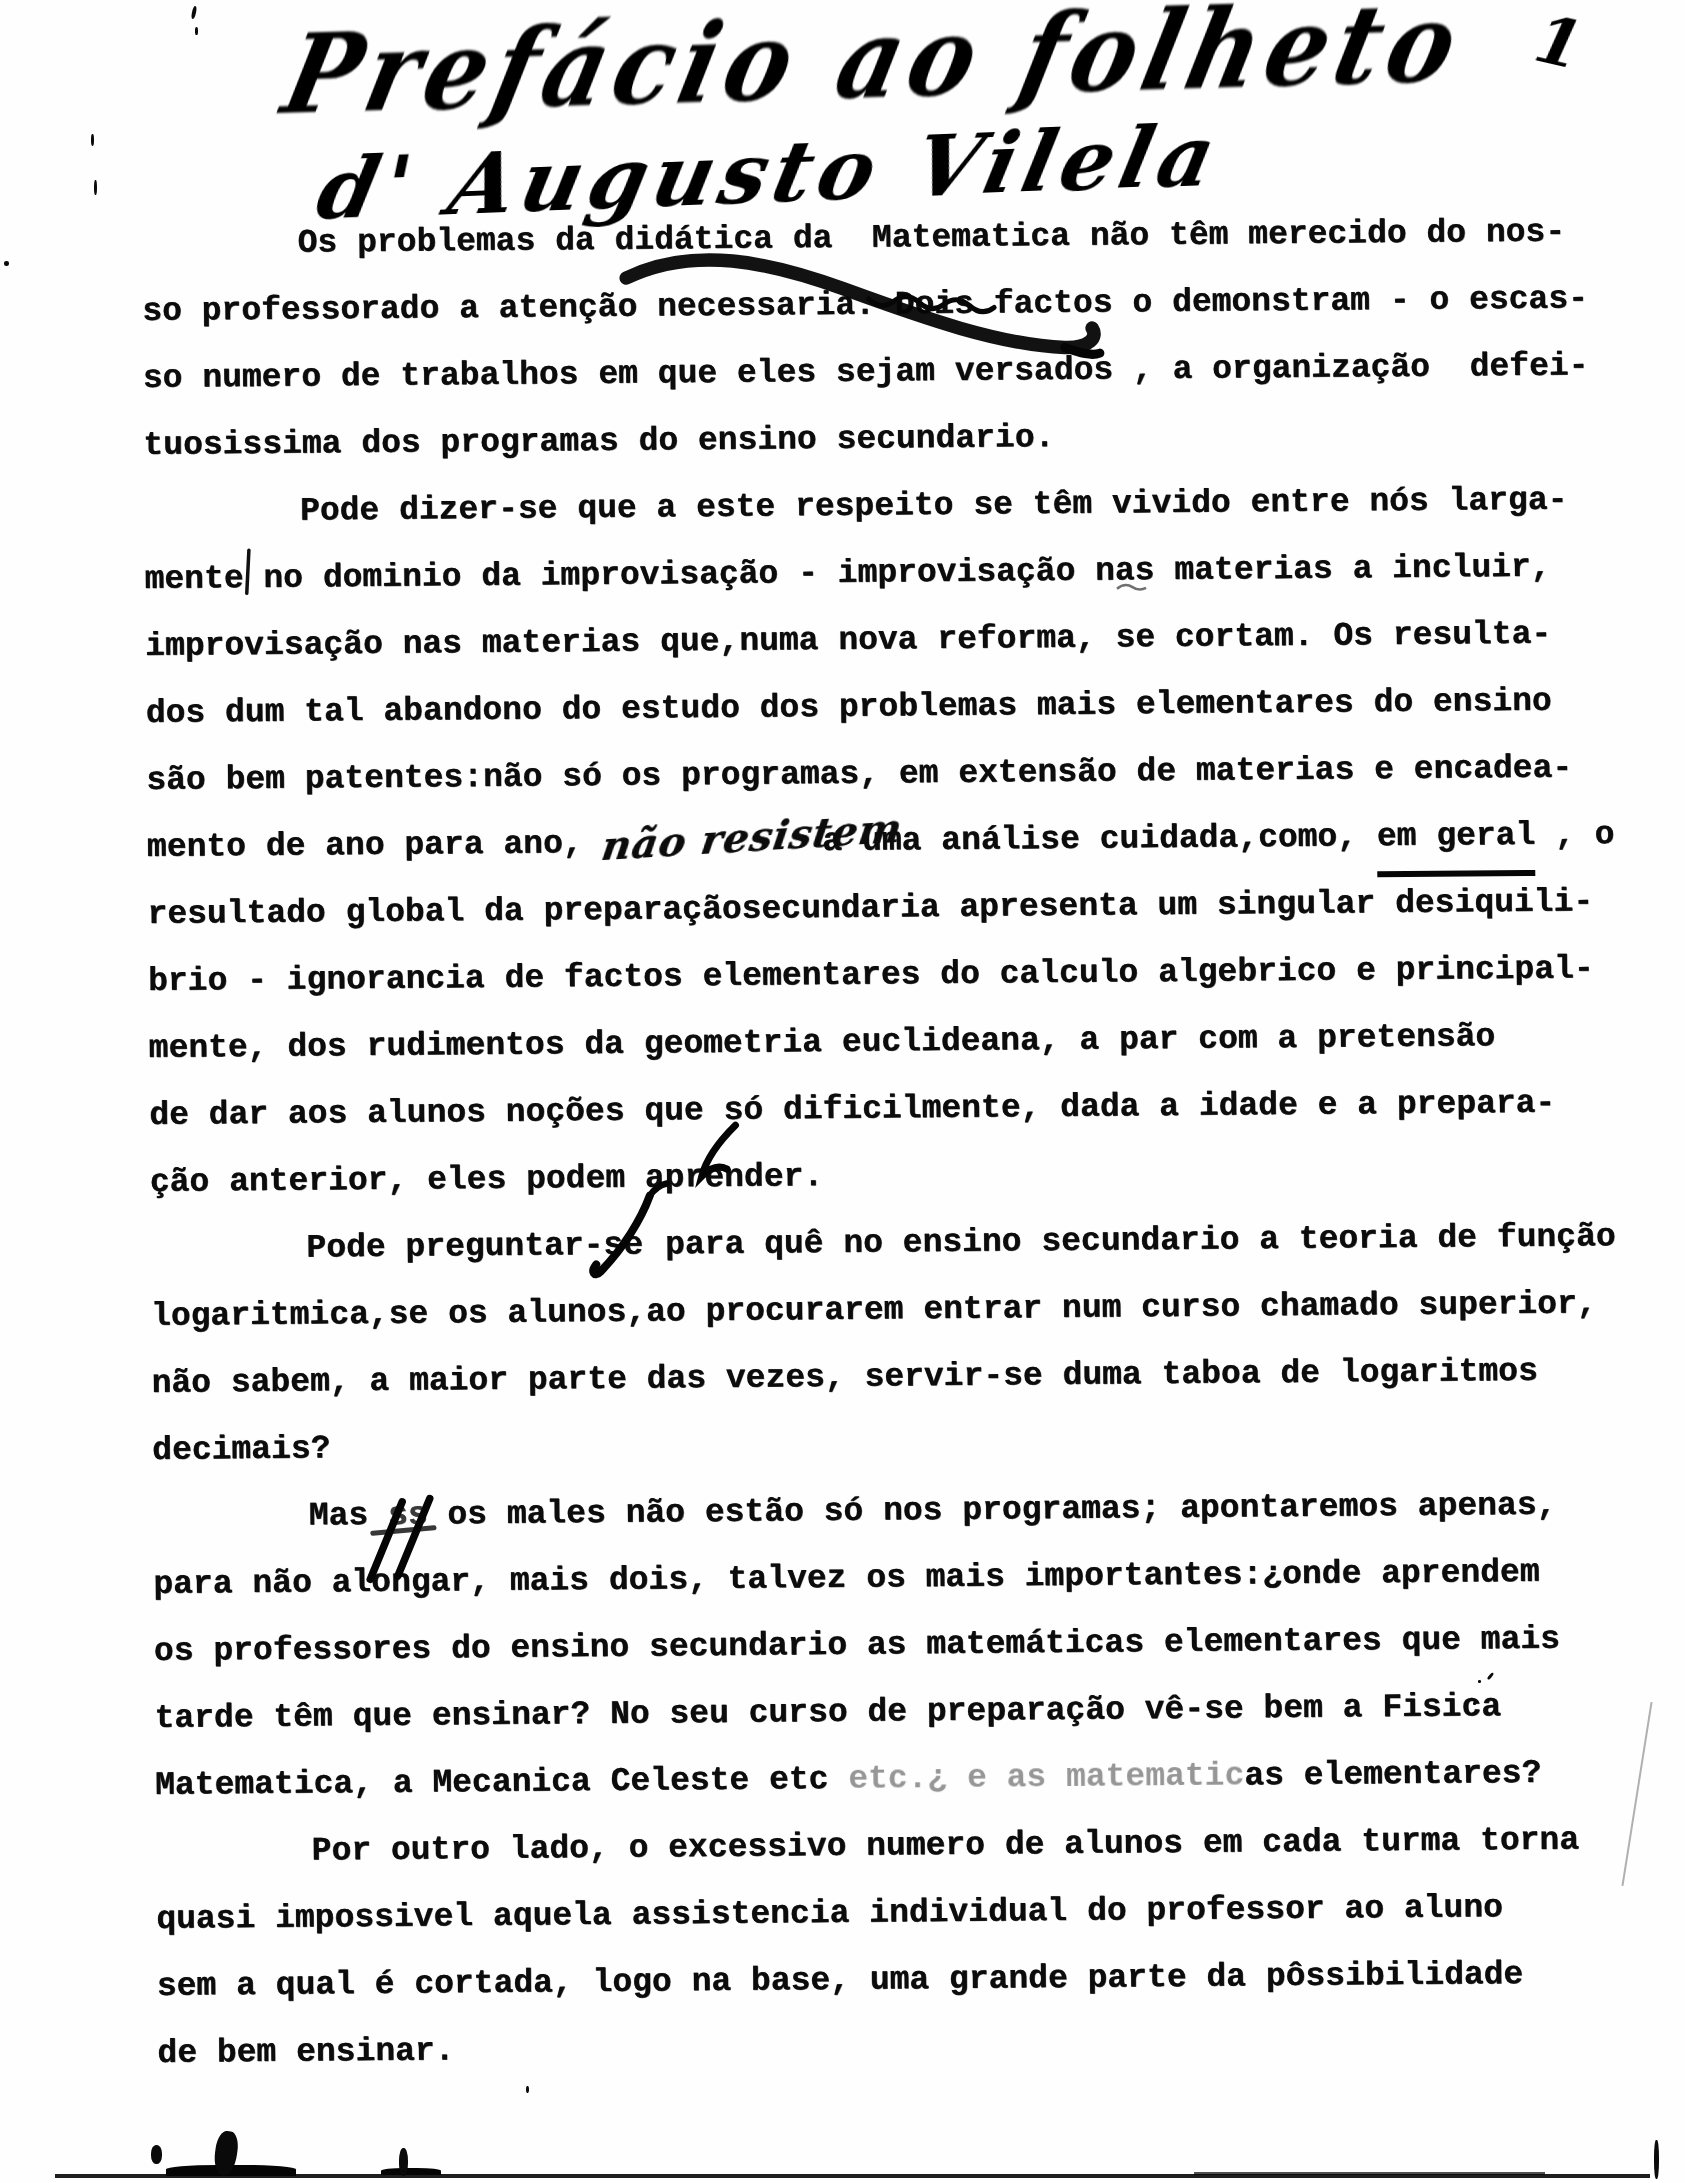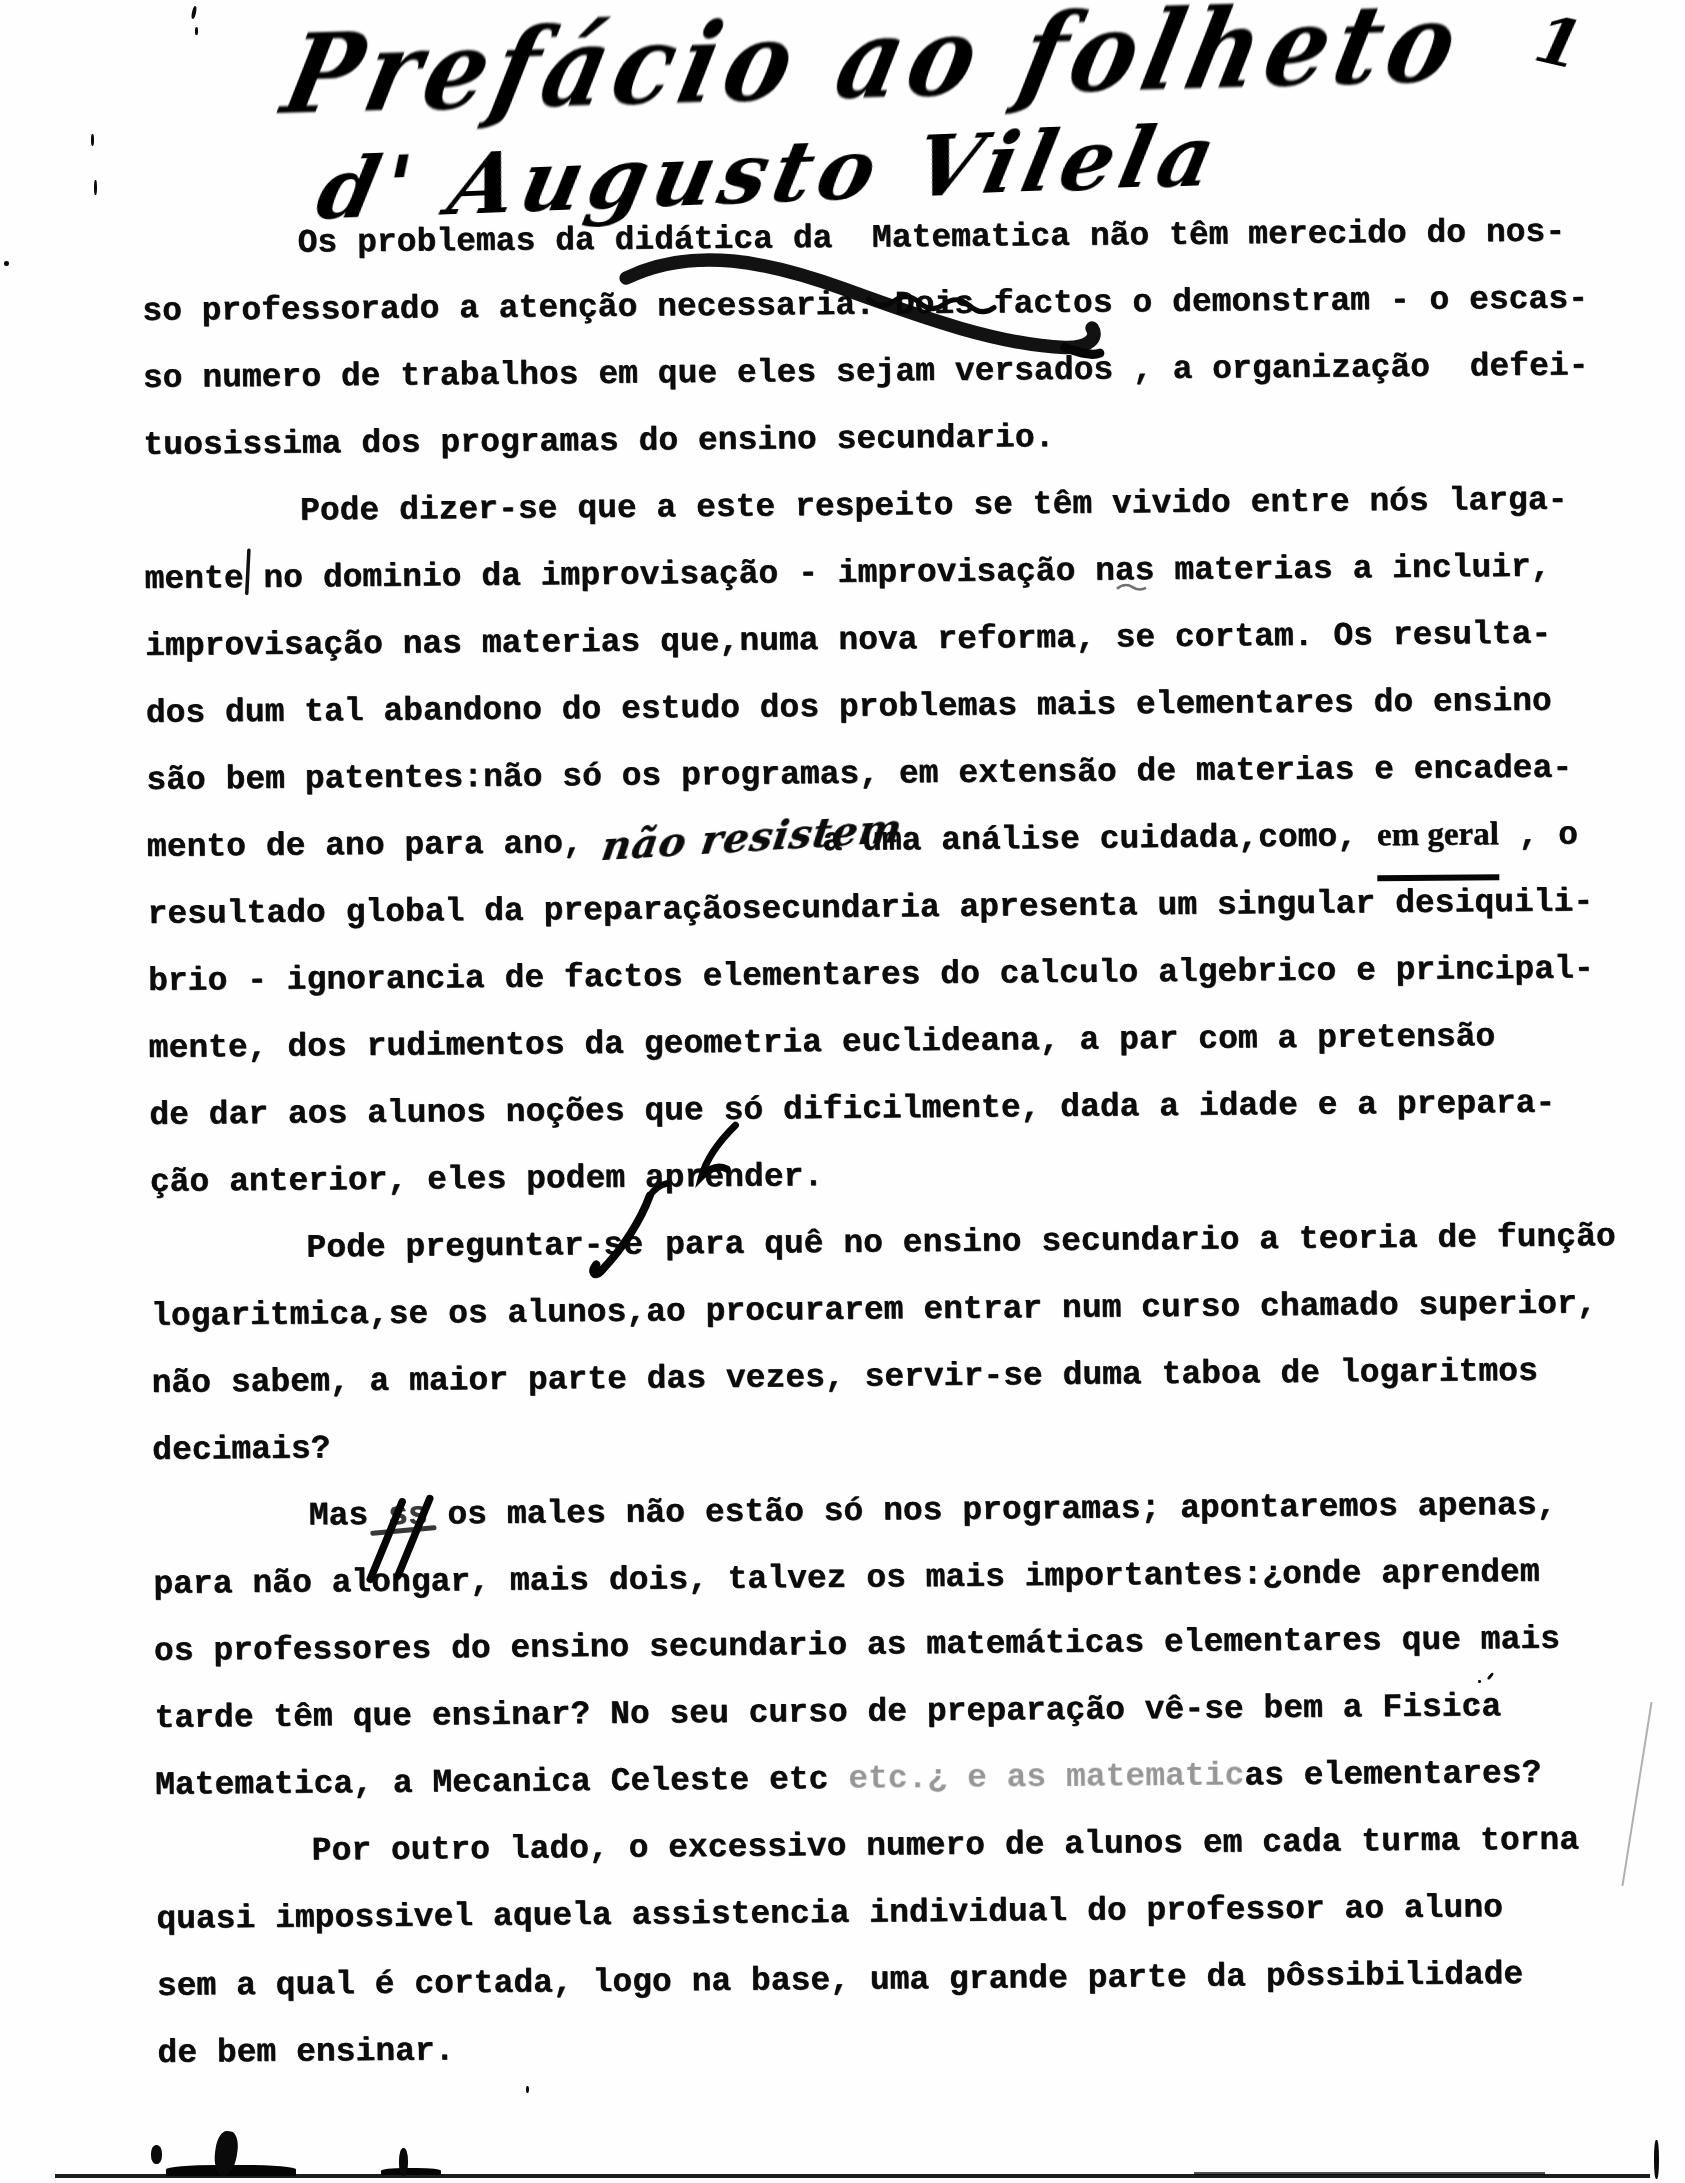--- a/index.html
+++ b/index.html
@@ -6,21 +6,21 @@
   #stage{position:relative;width:1686px;height:2183px;background:#fefefe;overflow:hidden;
          font-family:"Liberation Mono", monospace;}
   
   #textcol{position:absolute;left:148px;top:211px;width:1495px;
            transform:rotate(-0.5deg);transform-origin:0 40%;}
   .line{white-space:pre;height:67px;line-height:67px;
         font:700 33px/67px "Liberation Mono", monospace;
         color:#0c0c0c;letter-spacing:0px;
         text-shadow:0.5px 0.5px 0 rgba(0,0,0,.55), -0.3px 0 0 rgba(0,0,0,.35), 0 0 1px rgba(0,0,0,.25);}
   .indent{text-indent:156px;}
-  .u2{display:inline-block;line-height:50px;border-bottom:6.5px solid #060606;padding-bottom:16px;font-family:Liberation Serif, serif;}
+  .u2{display:inline-block;line-height:50px;border-bottom:6.5px solid #060606;padding-bottom:9px;}
   .faint{color:#969696;text-shadow:none;filter:blur(0.6px);}
   .semi{color:#3a3a3a;}
   
   .hw{position:absolute;font-family:"DejaVu Serif", serif;font-style:italic;font-weight:700;
       color:#000;white-space:pre;}
   #hw1{left:273px;top:24px;font-size:98px;letter-spacing:7px;
        transform:rotate(-1.6deg) skewX(-14deg) scaleY(1.12);transform-origin:left bottom;
        filter:blur(0.7px);}
   #hw2{left:309px;top:141px;font-size:84px;letter-spacing:6px;
        transform:rotate(-2.2deg) skewX(-14deg);transform-origin:left bottom;

